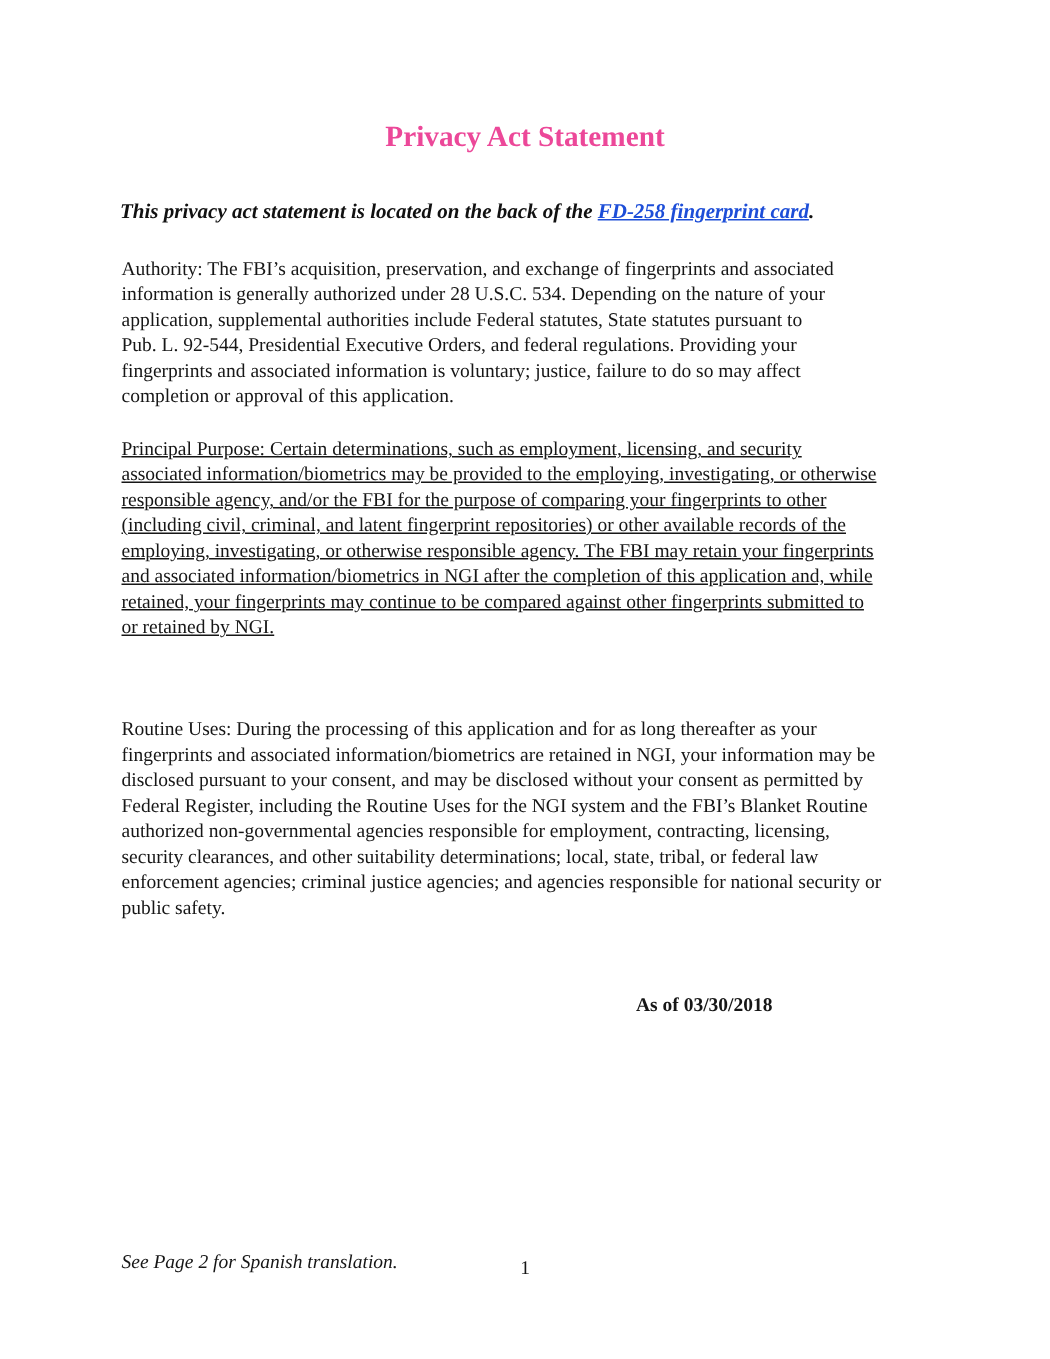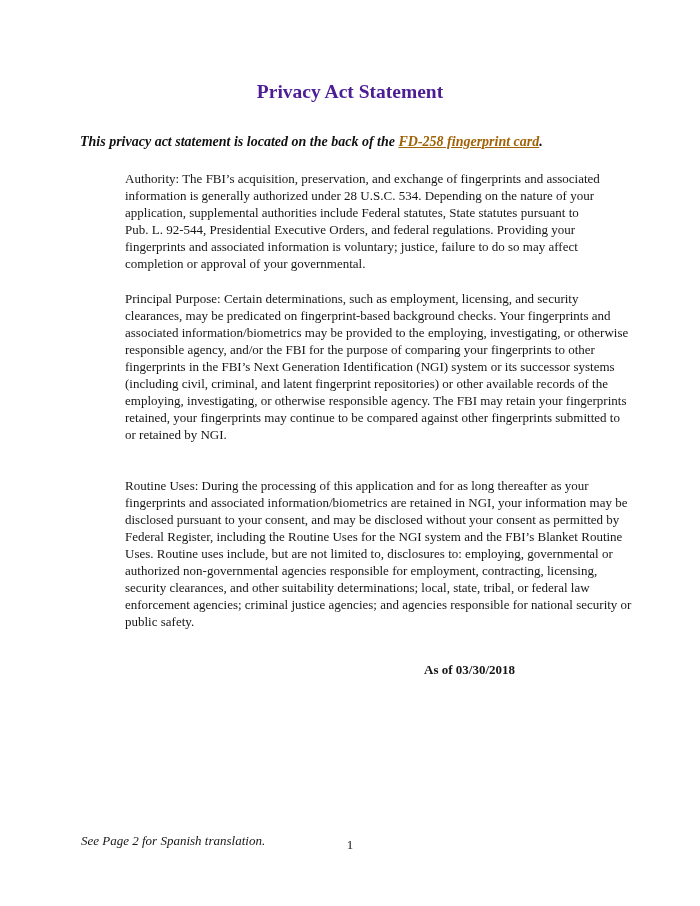--- a/index.html
+++ b/index.html
@@ -19,21 +19,21 @@
   .doc-title {
     position: absolute;
     top: 80px;
     left: 0;
     width: 700px;
     margin: 0;
     text-align: center;
     font-size: 19.5px;
     font-weight: bold;
     line-height: 24px;
-    color: #4c1d95;
+    color: #ec4899;
   }
   .subtitle {
     position: absolute;
     top: 133px;
     left: 80px;
     margin: 0;
     font-size: 14px;
     font-weight: bold;
     font-style: italic;
     line-height: 18px;
@@ -47,24 +47,23 @@
     cursor: pointer;
   }
   .para {
     position: absolute;
     left: 81px;
     font-size: 13px;
     line-height: 17px;
   }
   .para .line {
     white-space: nowrap;
-    margin-left: 44px;
   }
   .para-authority { top: 170px; }
-  .para-principal-purpose { top: 290px; }
+  .para-principal-purpose { top: 290px; text-decoration: underline; }
   .para-routine-uses { top: 477px; }
   .date-line {
     position: absolute;
     top: 661px;
     left: 424px;
     font-size: 13px;
     line-height: 17px;
     white-space: nowrap;
     font-weight: bold;
   }
@@ -87,49 +86,47 @@
     line-height: 17px;
   }
 </style>
 </head>
 <body>
 
 <div class="page" style="color: rgb(22, 22, 22);">
 
   <h1 class="doc-title">Privacy Act Statement</h1>
 
-  <p class="subtitle"><span>This privacy act statement is located on the back of the </span><a href="#" class="link" style="color: #a16207;">FD-258 fingerprint card</a><span>.</span></p>
+  <p class="subtitle"><span>This privacy act statement is located on the back of the </span><a href="#" class="link" style="color: #1d4ed8;">FD-258 fingerprint card</a><span>.</span></p>
 
   <div class="para para-authority">
     <div class="line">Authority: The FBI’s acquisition, preservation, and exchange of fingerprints and associated</div>
     <div class="line">information is generally authorized under 28 U.S.C. 534. Depending on the nature of your</div>
     <div class="line">application, supplemental authorities include Federal statutes, State statutes pursuant to</div>
     <div class="line">Pub. L. 92-544, Presidential Executive Orders, and federal regulations. Providing your</div>
     <div class="line">fingerprints and associated information is voluntary; justice, failure to do so may affect</div>
-    <div class="line">completion or approval of your governmental.</div>
+    <div class="line">completion or approval of this application.</div>
   </div>
 
   <div class="para para-principal-purpose">
     <div class="line">Principal Purpose: Certain determinations, such as employment, licensing, and security</div>
-    <div class="line">clearances, may be predicated on fingerprint-based background checks. Your fingerprints and</div>
     <div class="line">associated information/biometrics may be provided to the employing, investigating, or otherwise</div>
     <div class="line">responsible agency, and/or the FBI for the purpose of comparing your fingerprints to other</div>
-    <div class="line">fingerprints in the FBI’s Next Generation Identification (NGI) system or its successor systems</div>
     <div class="line">(including civil, criminal, and latent fingerprint repositories) or other available records of the</div>
     <div class="line">employing, investigating, or otherwise responsible agency. The FBI may retain your fingerprints</div>
+    <div class="line">and associated information/biometrics in NGI after the completion of this application and, while</div>
     <div class="line">retained, your fingerprints may continue to be compared against other fingerprints submitted to</div>
     <div class="line">or retained by NGI.</div>
   </div>
 
   <div class="para para-routine-uses">
     <div class="line">Routine Uses: During the processing of this application and for as long thereafter as your</div>
     <div class="line">fingerprints and associated information/biometrics are retained in NGI, your information may be</div>
     <div class="line">disclosed pursuant to your consent, and may be disclosed without your consent as permitted by</div>
     <div class="line">Federal Register, including the Routine Uses for the NGI system and the FBI’s Blanket Routine</div>
-    <div class="line">Uses. Routine uses include, but are not limited to, disclosures to: employing, governmental or</div>
     <div class="line">authorized non-governmental agencies responsible for employment, contracting, licensing,</div>
     <div class="line">security clearances, and other suitability determinations; local, state, tribal, or federal law</div>
     <div class="line">enforcement agencies; criminal justice agencies; and agencies responsible for national security or</div>
     <div class="line">public safety.</div>
   </div>
 
   <div class="date-line">As of 03/30/2018</div>
 
   <div class="footnote">See Page 2 for Spanish translation.</div>
 

